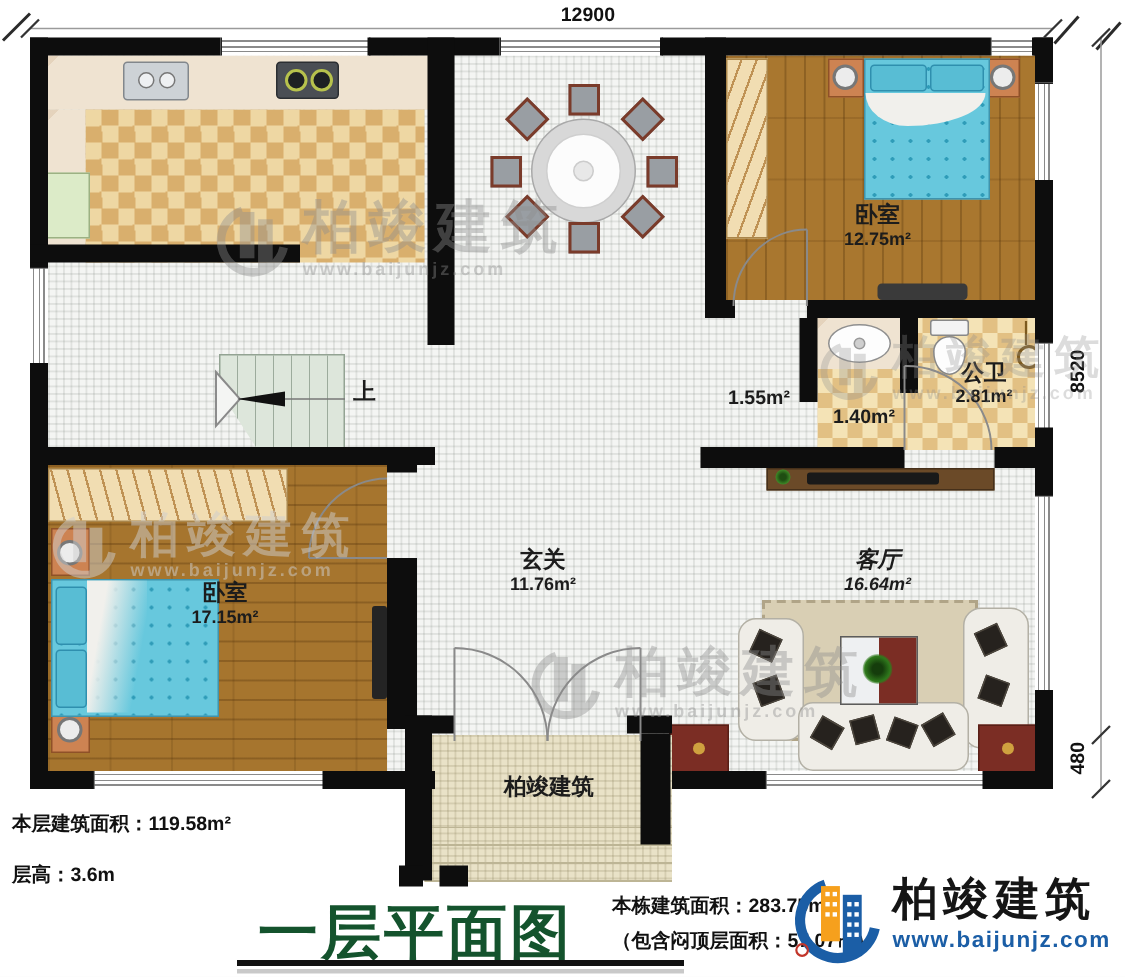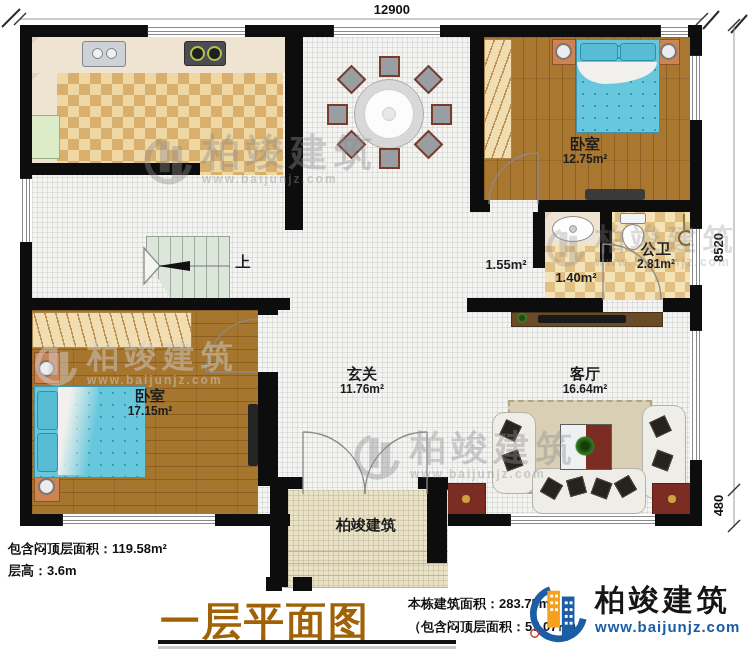--- a/index.html
+++ b/index.html
@@ -234,21 +234,21 @@
     <div>1.40m²</div>
   </div>
   <div class="label" style="left:106px;top:388px;width:88px;">
     <div class="rname">卧室</div>
     <div class="rarea">17.15m²</div>
   </div>
   <div class="label" style="left:322px;top:366px;width:80px;">
     <div class="rname">玄关</div>
     <div class="rarea">11.76m²</div>
   </div>
-  <div class="label" style="left:543px;top:366px;width:84px;">
+  <div class="label" style="left:543px;top:366px;width:84px;font-style:italic;">
     <div class="rname">客厅</div>
     <div class="rarea">16.64m²</div>
   </div>
   <div class="label" style="left:318px;top:517px;width:96px;font-size:15px;">
     <div>柏竣建筑</div>
   </div>
   <div class="label" style="left:232px;top:254px;width:22px;font-size:15px;">
     <div>上</div>
   </div>
 
@@ -296,26 +296,26 @@
         <rect x="37" y="13" width="12" height="42" fill="#8e8e8e"></rect>
       </svg>
     <div>
         <div class="wm-name" style="font-size:30px;">柏竣建筑</div>
         <div class="wm-url">www.baijunjz.com</div>
       </div>
   </div>
 
   <div class="abs" style="left:8px;top:540px;width:300px;">
     <div style="display:flex;gap:16px;">
-      <span class="ft-text">包含闷顶层面积：119.58m²</span>
+      <span class="ft-text">本层建筑面积：119.58m²</span>
     </div>
-    <div class="ft-text" style="margin-top:4px;">层高：3.6m</div>
-  </div>
-
-  <div class="abs" style="left:160px;top:594px;font-size:40px;font-weight:bold;letter-spacing:2px;color:#a16207;">一层平面图</div>
+    <div class="ft-text" style="margin-top:16px;">层高：3.6m</div>
+  </div>
+
+  <div class="abs" style="left:172px;top:594px;font-size:40px;font-weight:bold;letter-spacing:2px;color:#14532d;">一层平面图</div>
   <div class="abs" style="left:158px;top:640px;width:298px;height:4px;background:#111;"></div>
   <div class="abs" style="left:158px;top:646px;width:298px;height:3px;background:#c9c9c9;"></div>
 
   <div class="abs" style="left:408px;top:595px;width:190px;">
     <div class="ft-text">本栋建筑面积：283.75m²</div>
     <div class="ft-text" style="margin-top:5px;">（包含闷顶层面积：57.07㎡）</div>
   </div>
 
   <div class="abs" style="left:527px;top:583px;display:flex;align-items:flex-start;gap:6px;">
     <svg width="62" height="60" viewBox="0 0 64 60">

